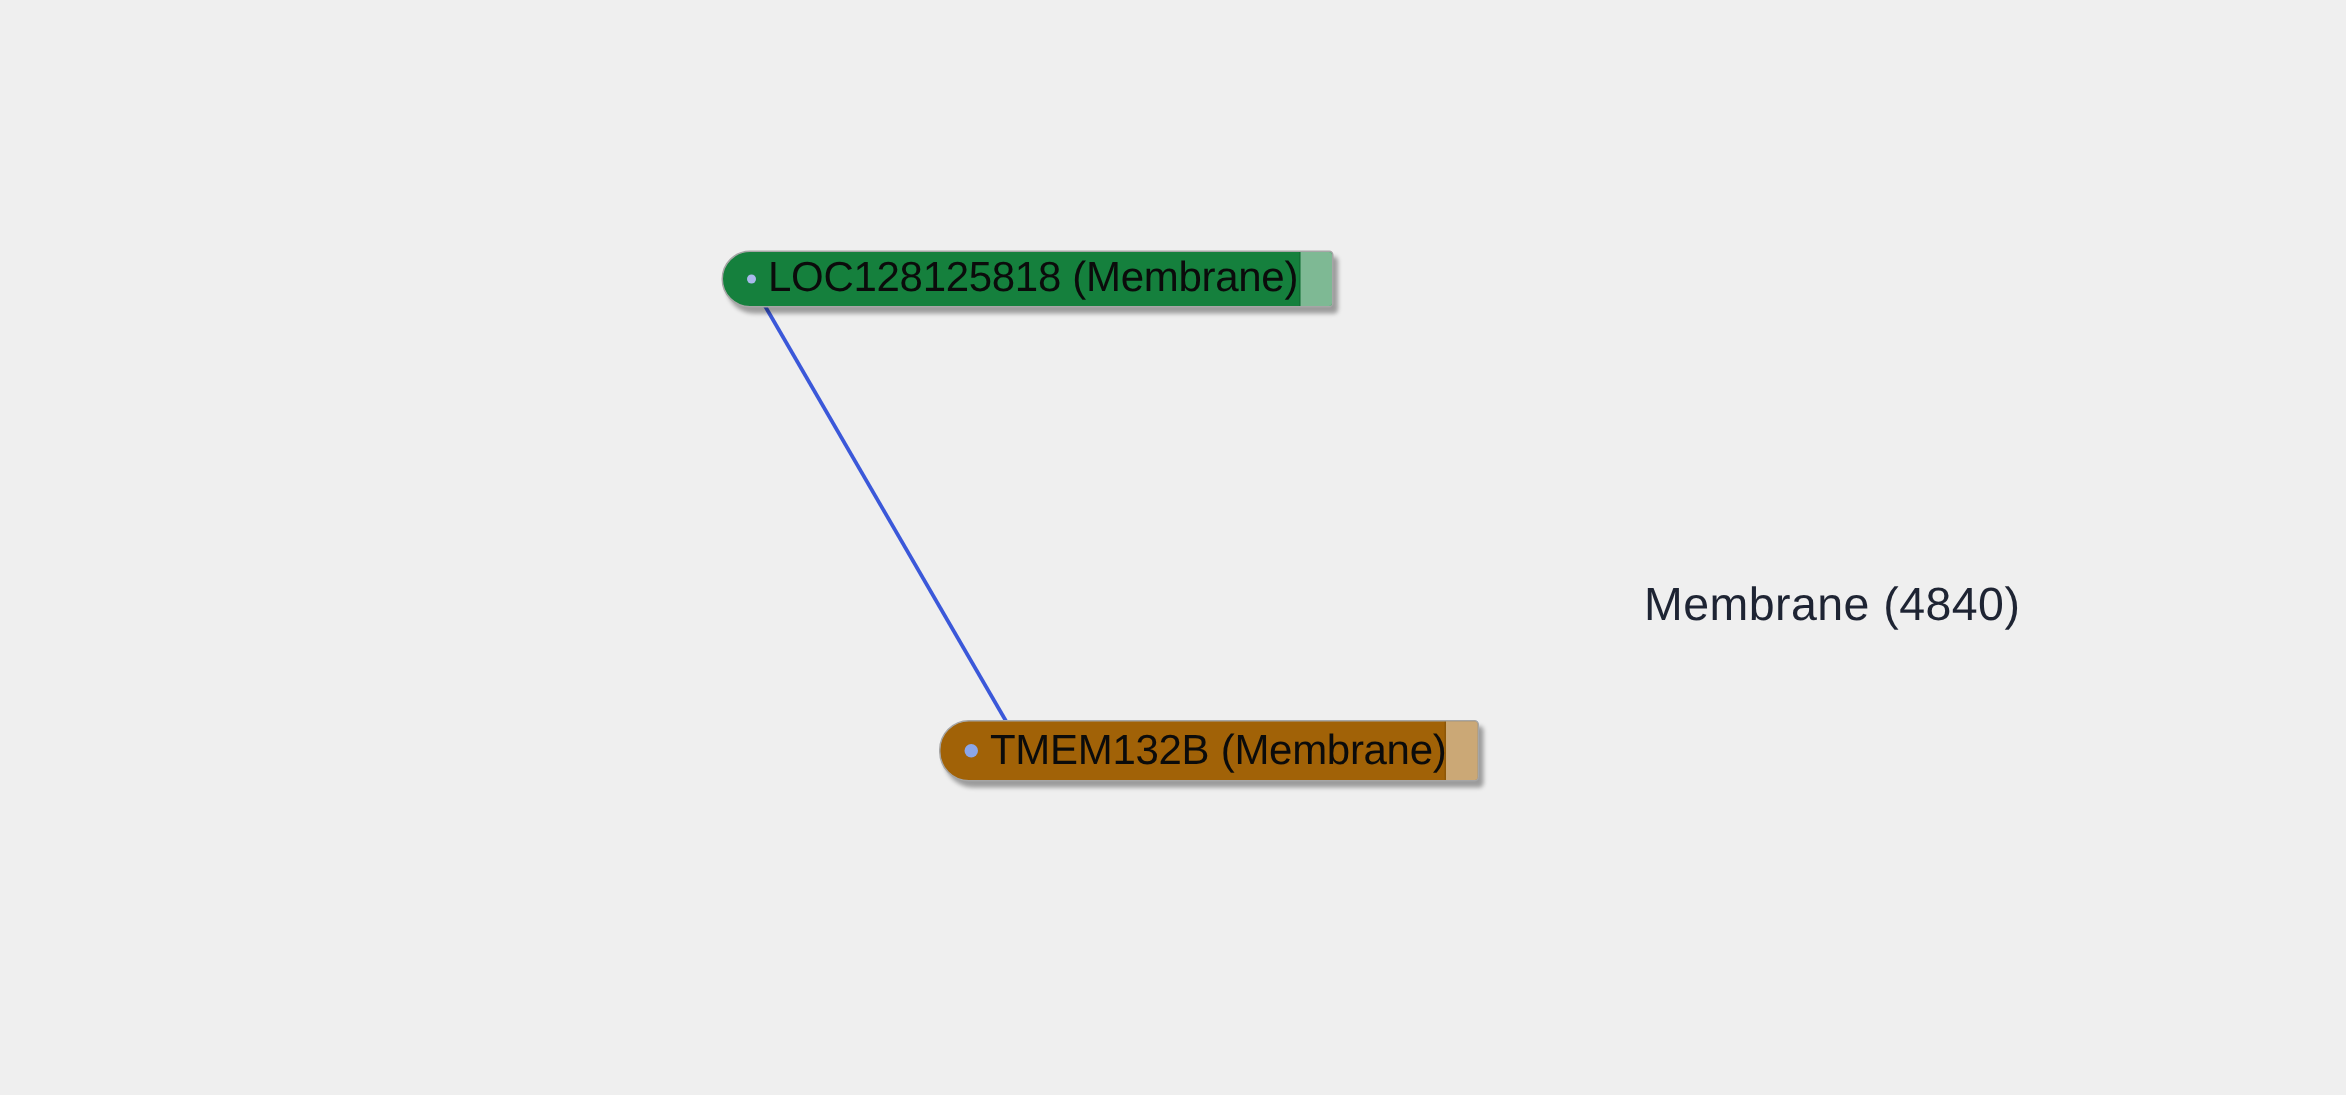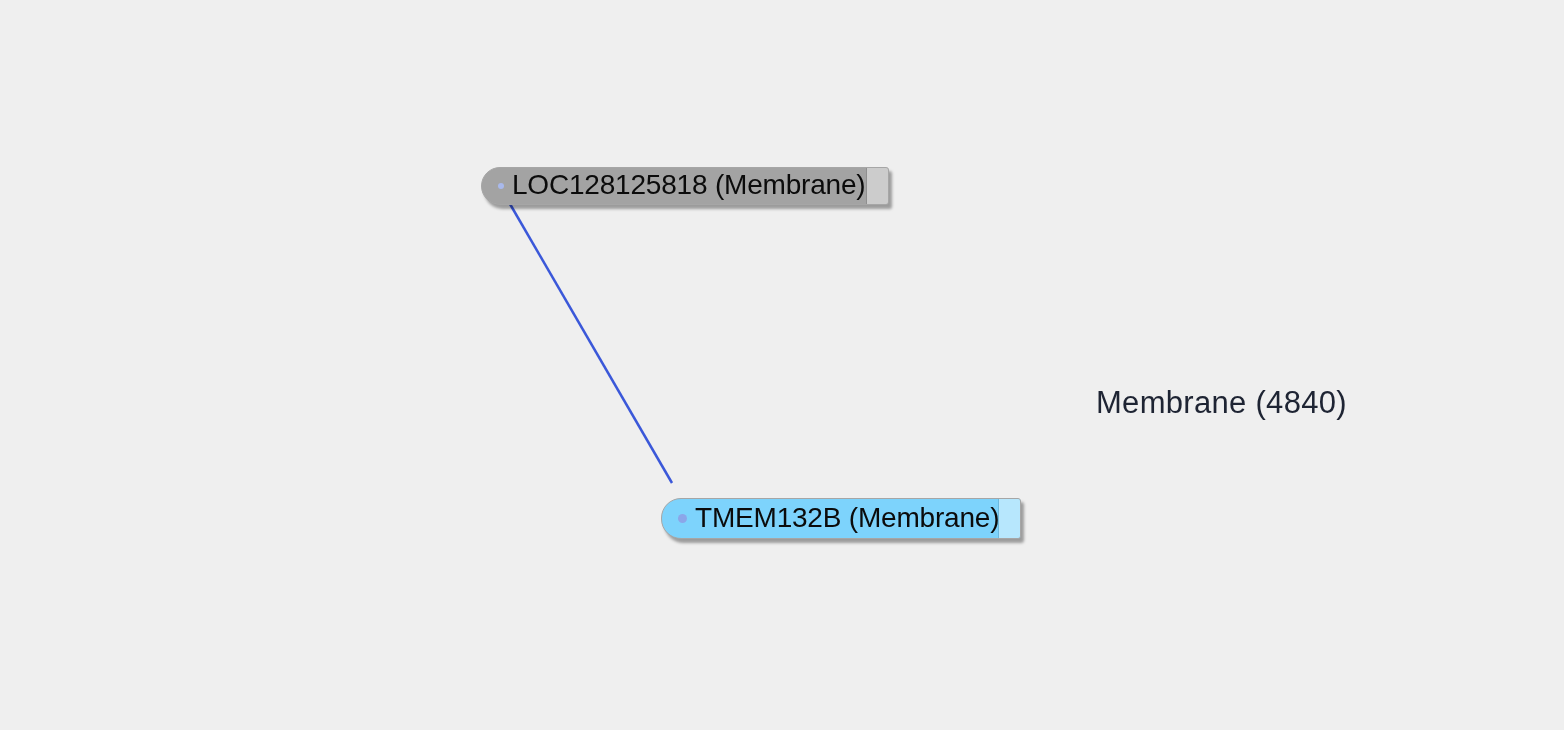--- a/index.html
+++ b/index.html
@@ -83,25 +83,25 @@
 </style>
 </head>
 <body style="background: rgb(239, 239, 239);">
 
 <div class="canvas">
 
   <svg class="edge-layer" xmlns="http://www.w3.org/2000/svg">
     <line id="edge-0" x1="510" y1="204" x2="672" y2="483" stroke="#3b58d9" stroke-width="2.5"></line>
   </svg>
 
-  <div class="node" id="node-0" style="left: 481px; top: 167px; width: 408px; height: 38px; background: #a3a3a3; border-color: rgb(166, 166, 166);">
+  <div class="node" id="node-0" style="left: 481px; top: 167px; width: 408px; height: 38px; background: #15803d; border-color: rgb(166, 166, 166);">
     <span class="node-dot" id="node-dot-0" style="width: 6px; height: 6px; background: rgb(169, 185, 236);"></span>
     <span class="node-label">LOC128125818 (Membrane)</span>
   </div>
 
-  <div class="node" id="node-1" style="left: 661px; top: 480px; width: 360px; height: 41px; background: #7dd3fc; border-color: rgb(166, 166, 166); margin-top: 18px;">
+  <div class="node" id="node-1" style="left: 626px; top: 480px; width: 360px; height: 41px; background: #a16207; border-color: rgb(166, 166, 166);">
     <span class="node-dot" id="node-dot-1" style="width: 9px; height: 9px; background: rgb(139, 166, 233);"></span>
     <span class="node-label">TMEM132B (Membrane)</span>
   </div>
 
   <div class="cluster-label" id="cluster-label" style="left: 1096px; top: 385px; color: rgb(30, 36, 51);">Membrane (4840)</div>
 
 </div>
 
 </body></html>

